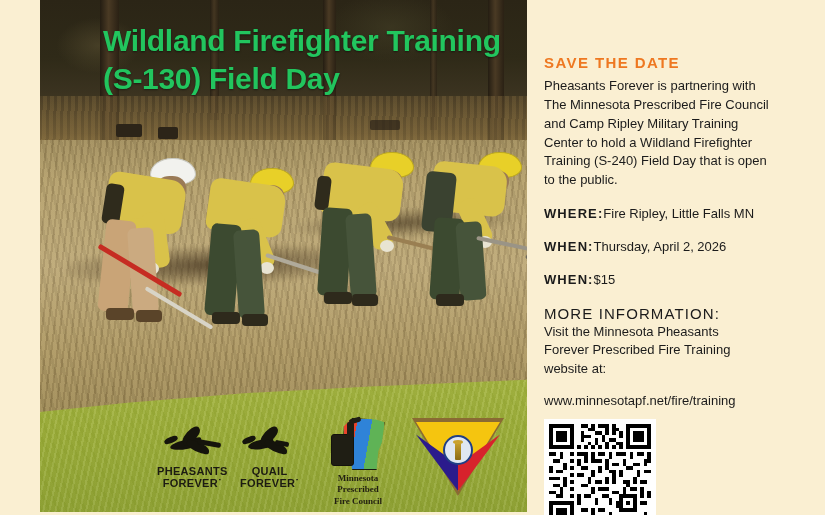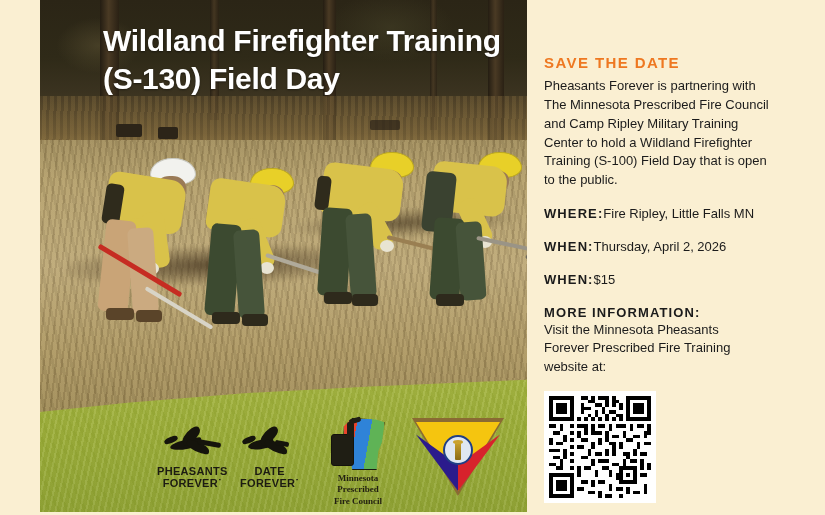--- a/index.html
+++ b/index.html
@@ -77,21 +77,21 @@
   }
   #greenband:after{
     content:"";position:absolute;inset:0;
     background:
       repeating-linear-gradient(102deg, rgba(255,255,255,.07) 0 2px, rgba(90,105,20,.09) 2px 6px),
       repeating-linear-gradient(64deg, rgba(140,160,40,.14) 0 3px, rgba(190,205,90,.08) 3px 8px);
   }
   
   #title{
     position:absolute;left:63px;top:22px;width:450px;
-    color:#ffffff;font-weight:bold;font-size:30px;line-height:1.27;
+    color:#22c55e;font-weight:bold;font-size:30px;line-height:1.27;
     letter-spacing:-.3px;text-shadow:0 1px 2px rgba(0,0,0,.45);
   }
   
   .logo{position:absolute;z-index:6;}
   .pf-name{
     font-family:"Liberation Sans",sans-serif;font-weight:bold;color:#1c1b12;
     text-align:center;font-size:11px;line-height:1.12;letter-spacing:.3px;
   }
   .bird{position:relative;width:56px;height:30px;margin:0 auto 5px;}
   .bird .body{position:absolute;left:6px;top:10px;width:32px;height:9px;background:#15140c;
@@ -157,21 +157,21 @@
     color:#ee7821;font-weight:bold;font-size:15px;letter-spacing:1.4px;
     margin:30px 0 6px 0;
   }
   .body-para{
     color:#1b1b1b;font-size:13px;line-height:1.45;margin:0 0 15px 0;max-width:232px;
   }
   .kv{margin:0 0 15px 0;font-size:13px;color:#1b1b1b;line-height:1.4;}
   .kv .k{font-weight:bold;letter-spacing:1.1px;}
   .kv .v{letter-spacing:0;}
   .more-head{
-    font-weight:bold;font-size:13px;letter-spacing:1.1px;color:#1b1b1b;margin:0 0 1px 0;
+    font-weight:normal;font-size:15px;letter-spacing:1.1px;color:#1b1b1b;margin:0 0 1px 0;
   }
   .more-body{color:#1b1b1b;font-size:13px;line-height:1.45;margin:0 0 14px 0;max-width:215px;}
   .url{color:#1b1b1b;font-size:13px;margin:0 0 11px 0;}
   
   #qr{
     width:112px;height:112px;background:#ffffff;padding:5px;box-sizing:border-box;
   }
   #qr svg{display:block;}
 </style>
 </head>
@@ -274,21 +274,21 @@
 
     <div class="logo" style="left:200px;top:430px;">
       <div class="bird quail">
         <div class="neck"></div>
           <div class="body"></div>
           <div class="wing1"></div>
           <div class="wing2"></div>
           <div class="tail"></div>
       </div>
       <div class="pf-name">
-        <div>DATE</div>
+        <div>QUAIL</div>
         <div>FOREVER˙</div>
       </div>
     </div>
 
     <div class="logo" style="left:280px;top:418px;width:76px;">
       <div id="mnfc-mark">
         <div class="mn-shape"></div>
         <div class="torch-body"></div>
         <div class="torch-neck"></div>
         <div class="torch-spout"></div>
@@ -313,37 +313,38 @@
     <div id="title">
       <div>Wildland Firefighter Training</div>
       <div>(S-130) Field Day</div>
     </div>
   </div>
 
   <div id="sidebar">
 
     <div class="save-date">SAVE THE DATE</div>
 
-    <p class="body-para">Pheasants Forever is partnering with The Minnesota Prescribed Fire Council and Camp Ripley Military Training Center to hold a Wildland Firefighter Training (S-100) Field Day that is open to the public.</p>
+    <p class="body-para">Pheasants Forever is partnering with The Minnesota Prescribed Fire Council and Camp Ripley Military Training Center to hold a Wildland Firefighter Training (S-240) Field Day that is open to the public.</p>
 
     <p class="kv">
       <span class="k">WHERE:</span><span class="v">Fire Ripley, Little Falls MN</span>
     </p>
 
     <p class="kv">
       <span class="k">WHEN:</span><span class="v">Thursday, April 2, 2026</span>
     </p>
 
     <p class="kv">
       <span class="k">WHEN:</span><span class="v">$15</span>
     </p>
 
     <div class="more-head">MORE INFORMATION:</div>
     <p class="more-body">Visit the Minnesota Pheasants Forever Prescribed Fire Training website at:</p>
 
+    <p class="url">www.minnesotapf.net/fire/training</p>
 
     <div id="qr">
       <svg width="102" height="102" viewBox="0 0 29 29" shape-rendering="crispEdges">
         <rect width="29" height="29" fill="#ffffff"></rect>
         <g fill="#000000">
 
           <rect x="0" y="0" width="7" height="1"></rect>
             <rect x="0" y="6" width="7" height="1"></rect>
           <rect x="0" y="0" width="1" height="7"></rect>
             <rect x="6" y="0" width="1" height="7"></rect>

